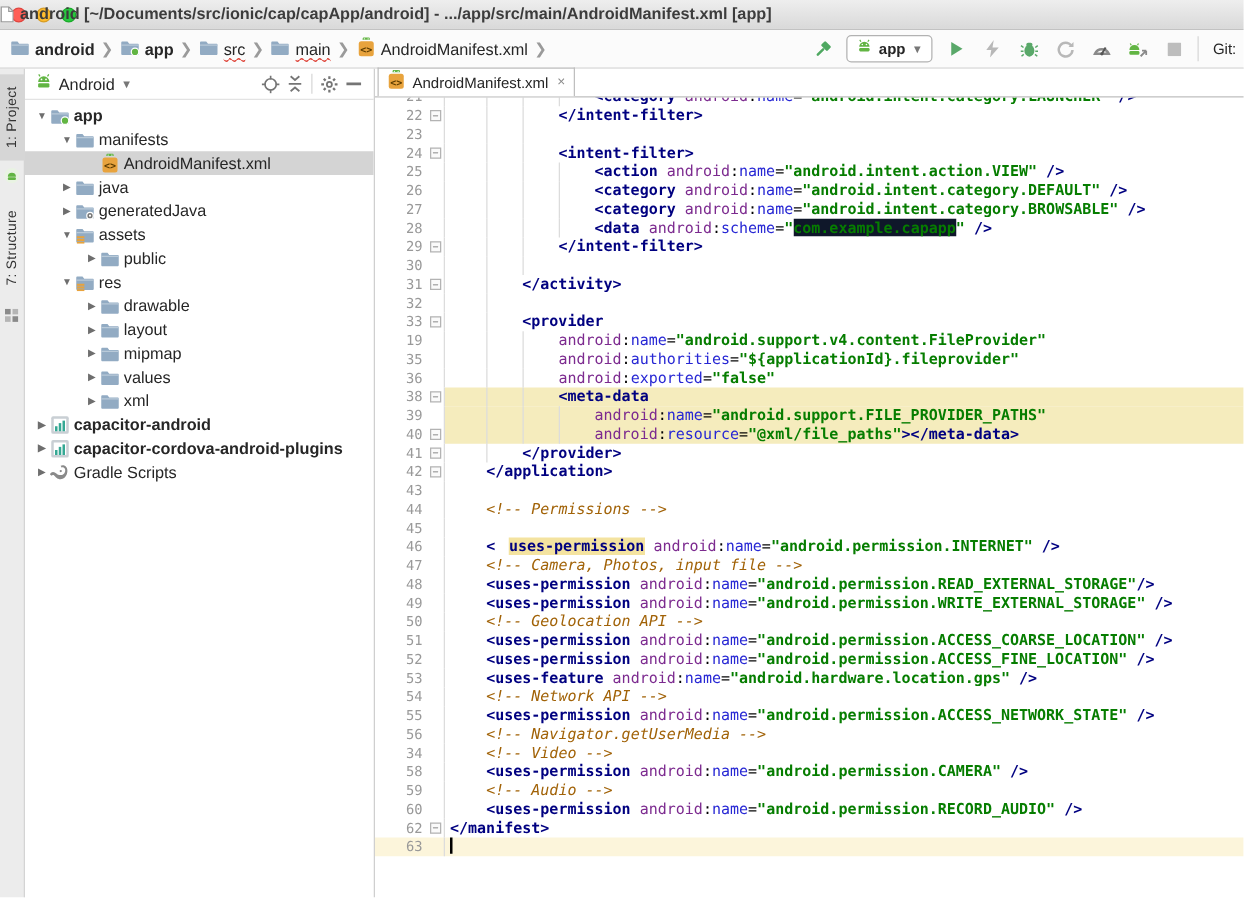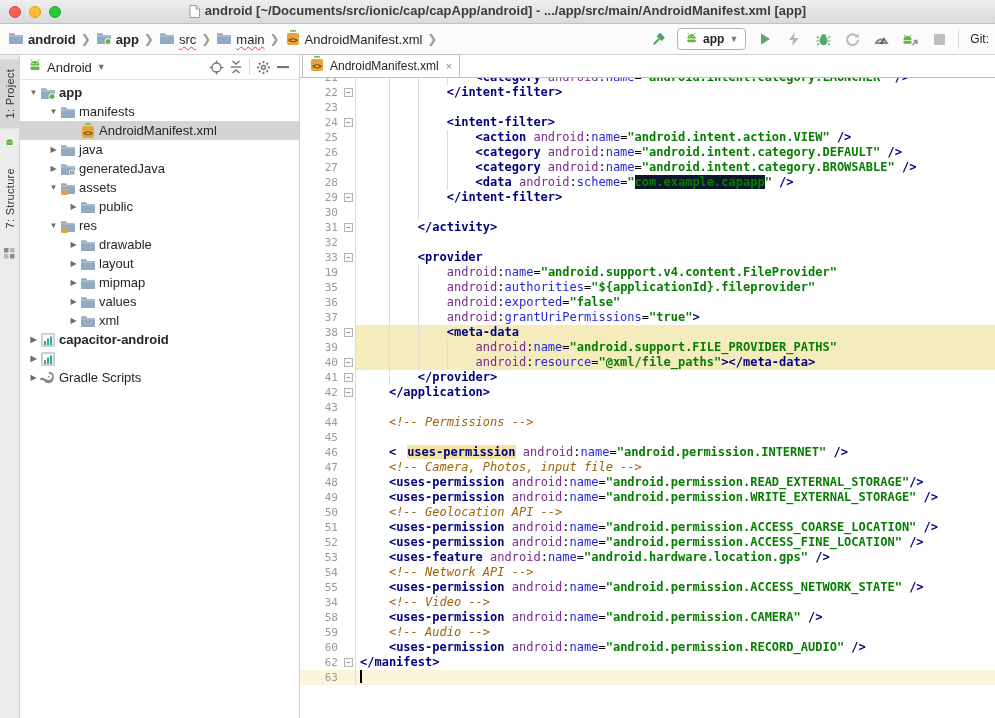--- a/index.html
+++ b/index.html
@@ -7,21 +7,21 @@
               font-family:"Liberation Sans", sans-serif; }
 
   
   .titlebar { height:24px; background:linear-gradient(#eeeeee,#d9d9d9);
               border-bottom:1px solid #c2c2c2; display:flex; align-items:center; position:relative; }
   .lights { display:flex; gap:8px; margin-left:9px; }
   .light { width:12px; height:12px; border-radius:50%; }
   .light.red { background:#ff5f57; border:1px solid #e0443e; }
   .light.yellow { background:#febc2e; border:1px solid #d89d24; }
   .light.green { background:#28c840; border:1px solid #1aab29; }
-  .title-center { position:absolute; left:0; right:0; text-align:center; font-size:13px;
+  .title-center { position:absolute; left:0; right:0; font-size:13px;
                   font-weight:700; color:#3c3c3c; pointer-events:none; }
   .title-center .doc-ic { display:inline-block; vertical-align:-3px; margin-right:5px; }
 
   
   .navbar { height:31px; background:#fbfbfb; border-bottom:1px solid #d2d2d2;
             display:flex; align-items:center; padding:0 6px 0 8px; }
   .crumbs { display:flex; align-items:center; flex:1; min-width:0; }
   .crumb { display:flex; align-items:center; gap:4px; font-size:13px; color:#262626; cursor:default; }
   .crumb.b { font-weight:700; }
   .crumb.err .lbl { text-decoration:underline; text-decoration-style:wavy; text-decoration-color:#e04a3f; text-decoration-thickness:1px; text-underline-offset:2px; }
@@ -495,20 +495,21 @@
           <span class="arr">▶</span>
           <span class="ticon">
             <svg width="16" height="16" viewBox="0 0 16 16">
               <rect x="1" y="1" width="14" height="14" rx="1.5" fill="#c9cfd4"></rect>
               <rect x="3" y="3" width="10" height="10" fill="#fff"></rect>
               <rect x="4" y="9" width="2" height="4" fill="#35a894"></rect>
               <rect x="7" y="6.5" width="2" height="6.5" fill="#35a894"></rect>
               <rect x="10" y="4.5" width="2" height="8.5" fill="#35a894"></rect>
             </svg>
           </span>
+          <span class="tlabel">capacitor-cordova-android-plugins</span>
         </div>
         <div class="trow">
           <span style="width:8px;flex:none"></span>
           <span class="arr">▶</span>
           <span class="ticon">
             <svg width="17" height="14" viewBox="0 0 17 14">
               <path d="M13.7 2.2c-1.2-1.2-3-1.4-4.2-.6l.9 1.5c.7-.4 1.6-.2 2.2.4 1.3 1.3.5 5.5-3.1 5.5-3 0-4-2.5-6-2.5-1.3 0-2.3.8-2.5 2l1.3 1.1c.2-.7 1.4-.9 2-.3 1 1 2.3 3 5.2 3 4.9 0 7-7.3 4.2-10.1z" fill="#8a8a8a"></path>
               <circle cx="9.6" cy="5.8" r=".9" fill="#8a8a8a"></circle>
             </svg>
           </span>
@@ -590,24 +591,20 @@
         </div>
         <div class="ed-row">
           <div class="gut">35</div>
           <div class="code"><i class="guide" style="left: calc(4ch + 4px);"></i><i class="guide" style="left: calc(8ch + 4px);"></i><span>            </span><span class="tk-ns">android</span><span class="tk-eq">:</span><span class="tk-attr">authorities</span><span class="tk-eq">=</span><span class="tk-val">"${applicationId}.fileprovider"</span></div>
         </div>
         <div class="ed-row">
           <div class="gut">36</div>
           <div class="code"><i class="guide" style="left: calc(4ch + 4px);"></i><i class="guide" style="left: calc(8ch + 4px);"></i><span>            </span><span class="tk-ns">android</span><span class="tk-eq">:</span><span class="tk-attr">exported</span><span class="tk-eq">=</span><span class="tk-val">"false"</span></div>
         </div>
         <div class="ed-row">
-          <div class="gut">37</div>
-          <div class="code"><i class="guide" style="left: calc(4ch + 4px);"></i><i class="guide" style="left: calc(8ch + 4px);"></i><span>            </span><span class="tk-ns">android</span><span class="tk-eq">:</span><span class="tk-attr">grantUriPermissions</span><span class="tk-eq">=</span><span class="tk-val">"true"</span><span class="tk-tag">&gt;</span></div>
-        </div>
-        <div class="ed-row">
           <div class="gut">38<span class="fold">−</span></div>
           <div class="code sel"><i class="guide" style="left: calc(4ch + 4px);"></i><i class="guide" style="left: calc(8ch + 4px);"></i><span>            </span><span class="tk-tag">&lt;meta-data</span></div>
         </div>
         <div class="ed-row">
           <div class="gut">39</div>
           <div class="code sel"><i class="guide" style="left: calc(4ch + 4px);"></i><i class="guide" style="left: calc(8ch + 4px);"></i><i class="guide" style="left: calc(12ch + 4px);"></i><span>                </span><span class="tk-ns">android</span><span class="tk-eq">:</span><span class="tk-attr">name</span><span class="tk-eq">=</span><span class="tk-val">"android.support.FILE_PROVIDER_PATHS"</span></div>
         </div>
         <div class="ed-row">
           <div class="gut">40<span class="fold">−</span></div>
           <div class="code sel"><i class="guide" style="left: calc(4ch + 4px);"></i><i class="guide" style="left: calc(8ch + 4px);"></i><i class="guide" style="left: calc(12ch + 4px);"></i><span>                </span><span class="tk-ns">android</span><span class="tk-eq">:</span><span class="tk-attr">resource</span><span class="tk-eq">=</span><span class="tk-val">"@xml/file_paths"</span><span class="tk-tag">&gt;&lt;/meta-data&gt;</span></div>
@@ -664,20 +661,24 @@
           <div class="gut">53</div>
           <div class="code"><span>    </span><span class="tk-tag">&lt;uses-feature</span><span> </span><span class="tk-ns">android</span><span class="tk-eq">:</span><span class="tk-attr">name</span><span class="tk-eq">=</span><span class="tk-val">"android.hardware.location.gps"</span><span> </span><span class="tk-tag">/&gt;</span></div>
         </div>
         <div class="ed-row">
           <div class="gut">54</div>
           <div class="code"><span>    </span><span class="tk-com">&lt;!-- Network API --&gt;</span></div>
         </div>
         <div class="ed-row">
           <div class="gut">55</div>
           <div class="code"><span>    </span><span class="tk-tag">&lt;uses-permission</span><span> </span><span class="tk-ns">android</span><span class="tk-eq">:</span><span class="tk-attr">name</span><span class="tk-eq">=</span><span class="tk-val">"android.permission.ACCESS_NETWORK_STATE"</span><span> </span><span class="tk-tag">/&gt;</span></div>
+        </div>
+        <div class="ed-row">
+          <div class="gut">56</div>
+          <div class="code"><span>    </span><span class="tk-com">&lt;!-- Navigator.getUserMedia --&gt;</span></div>
         </div>
         <div class="ed-row">
           <div class="gut">34</div>
           <div class="code"><span>    </span><span class="tk-com">&lt;!-- Video --&gt;</span></div>
         </div>
         <div class="ed-row">
           <div class="gut">58</div>
           <div class="code"><span>    </span><span class="tk-tag">&lt;uses-permission</span><span> </span><span class="tk-ns">android</span><span class="tk-eq">:</span><span class="tk-attr">name</span><span class="tk-eq">=</span><span class="tk-val">"android.permission.CAMERA"</span><span> </span><span class="tk-tag">/&gt;</span></div>
         </div>
         <div class="ed-row">

